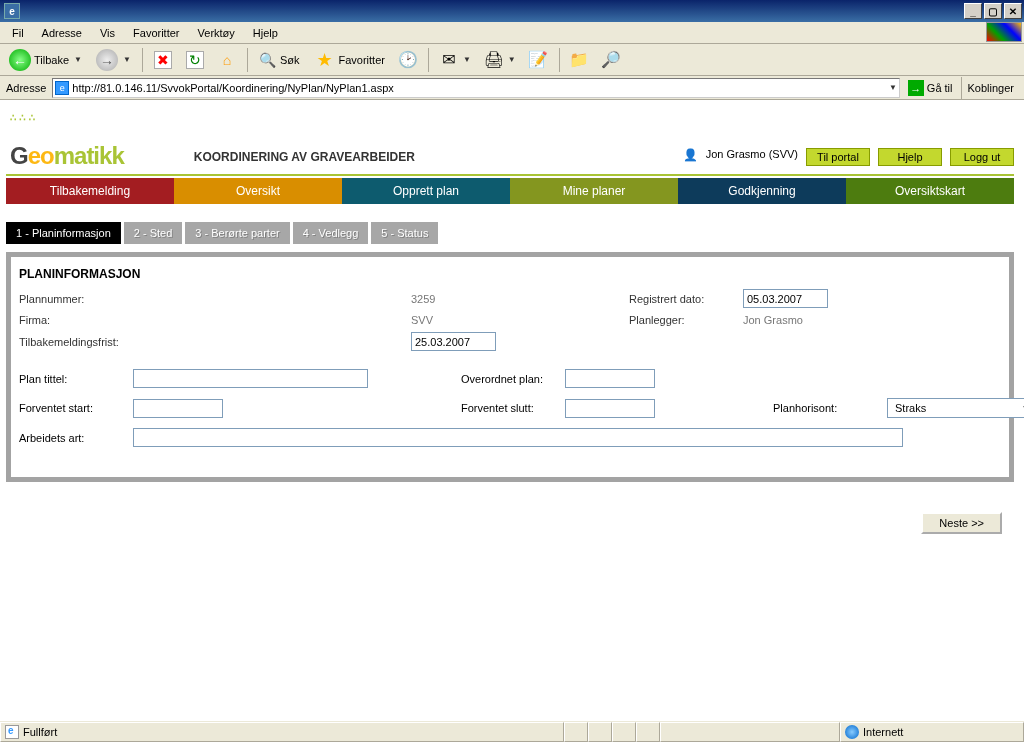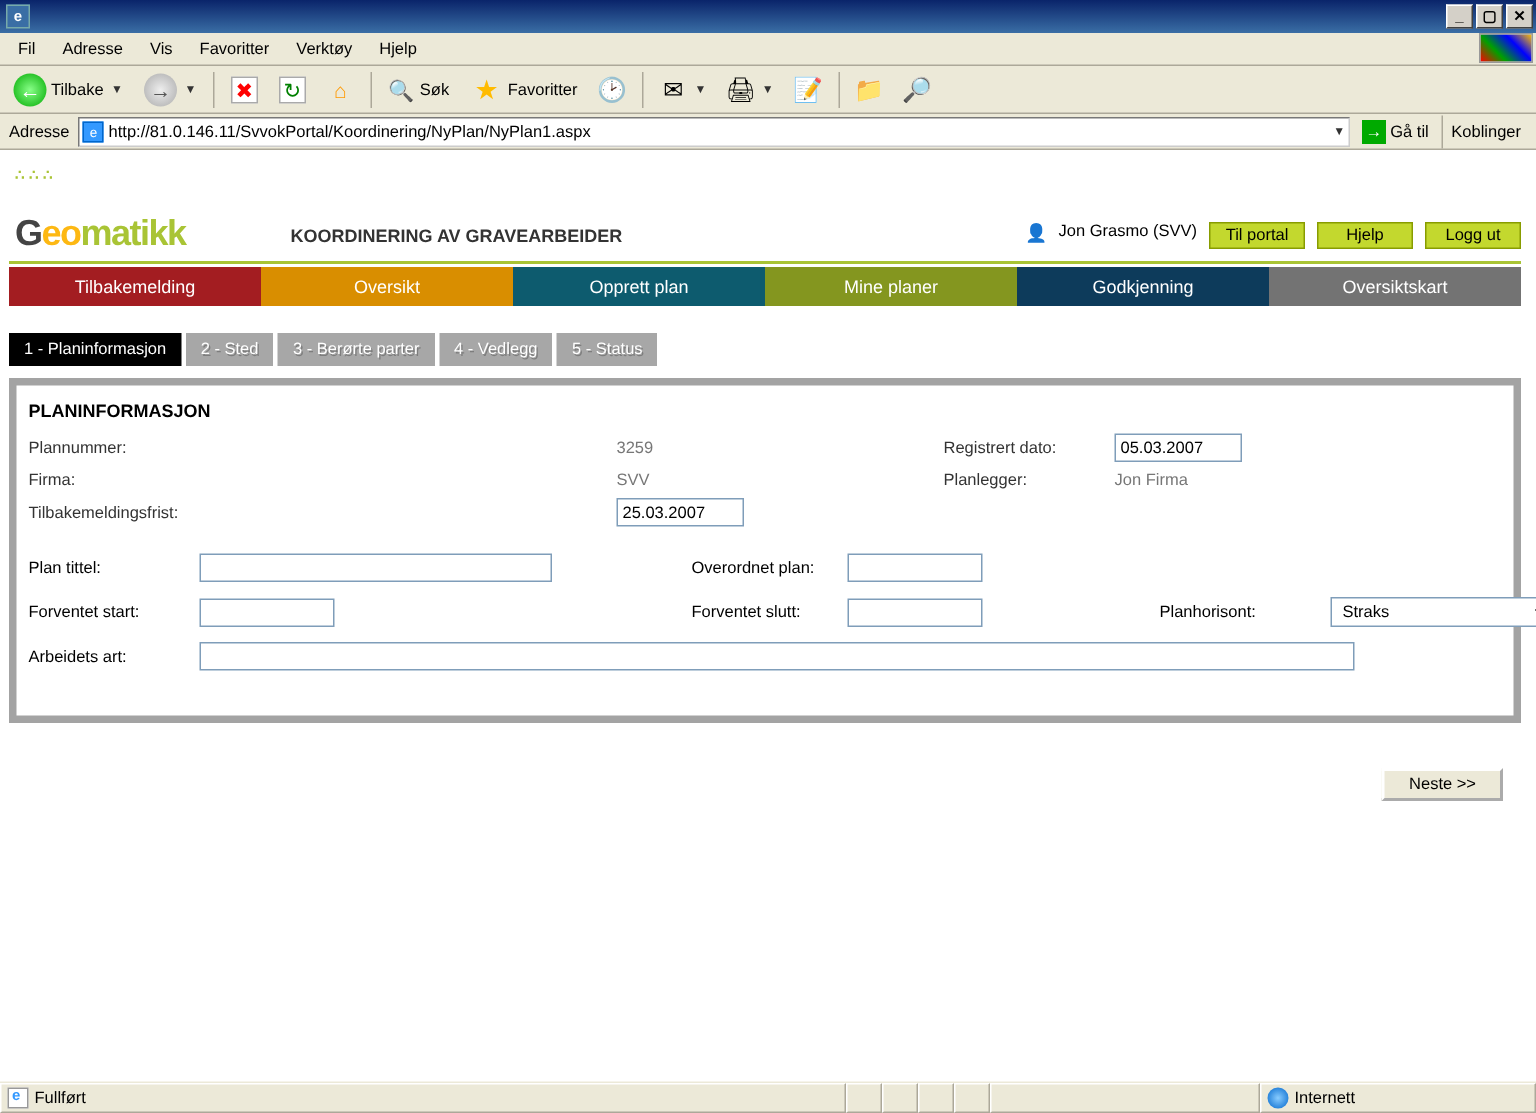--- a/index.html
+++ b/index.html
@@ -58,21 +58,21 @@
 .usericon::before { content:"👤"; font-size:12px;}
 .topbtn { background: #c3d82e; border: 1px solid #889c00; padding: 2px 0; font-size: 11px; cursor: pointer; text-align:center; width:64px;}
 
 .maintabs { display: flex; margin-top: 2px; }
 .mtab { flex:1; text-align: center; padding: 6px 4px; color:#fff; font-size:12px; cursor:pointer; position:relative;}
 .mtab.red { background:#a31d21;}
 .mtab.orange { background:#d98e00;}
 .mtab.teal { background:#0d5b6e;}
 .mtab.olive { background:#84961f;}
 .mtab.navy { background:#0d3b5b;}
-.mtab.orange2 { background:#737373;text-align:center;}
+.mtab.orange2 { background:#4d7c0f;text-align:center;}
 .mtab.teal.active::after { content:""; position:absolute; bottom:-7px; left:50%; margin-left:-7px; border:7px solid transparent; border-top-color:#0d5b6e;}
 
 .subtabs { display: flex; gap: 3px; margin: 18px 0 8px 0;}
 .stab { background:#a7a7a7; color:#fff; padding: 5px 10px; font-size:11px; cursor:pointer; text-shadow: 1px 1px 0 rgba(0,0,0,.25);}
 .stab.active { background:#000; position:relative;}
 .stab.active::after { content:""; position:absolute; bottom:-6px; left:50%; margin-left:-6px; border:6px solid transparent; border-top-color:#000;}
 
 .formbox { border: 5px solid #a3a3a3; padding: 10px 8px 30px 8px; }
 .formbox h3 { font-size: 12px; font-weight: bold; margin-bottom: 8px; }
 .formgrid { display: grid; grid-template-columns: 150px 190px 40px 110px 100px 110px 130px; gap: 6px 4px; align-items:center; font-size:11px; color:#333;}
@@ -233,21 +233,21 @@
       <span></span>
       <span>Registrert dato:</span>
       <span><input class="txt date" value="05.03.2007" style=""></span>
 
       <span>Firma:</span>
       <span></span>
       <span></span>
       <span class="formval">SVV</span>
       <span></span>
       <span>Planlegger:</span>
-      <span class="formval">Jon Firma</span>
+      <span class="formval">Jon Grasmo</span>
 
       <span>Tilbakemeldingsfrist:</span>
       <span></span>
       <span></span>
       <span><input class="txt date" value="25.03.2007" style=""></span>
       <span></span>
           <span></span>
           <span></span>
     </div>
 

